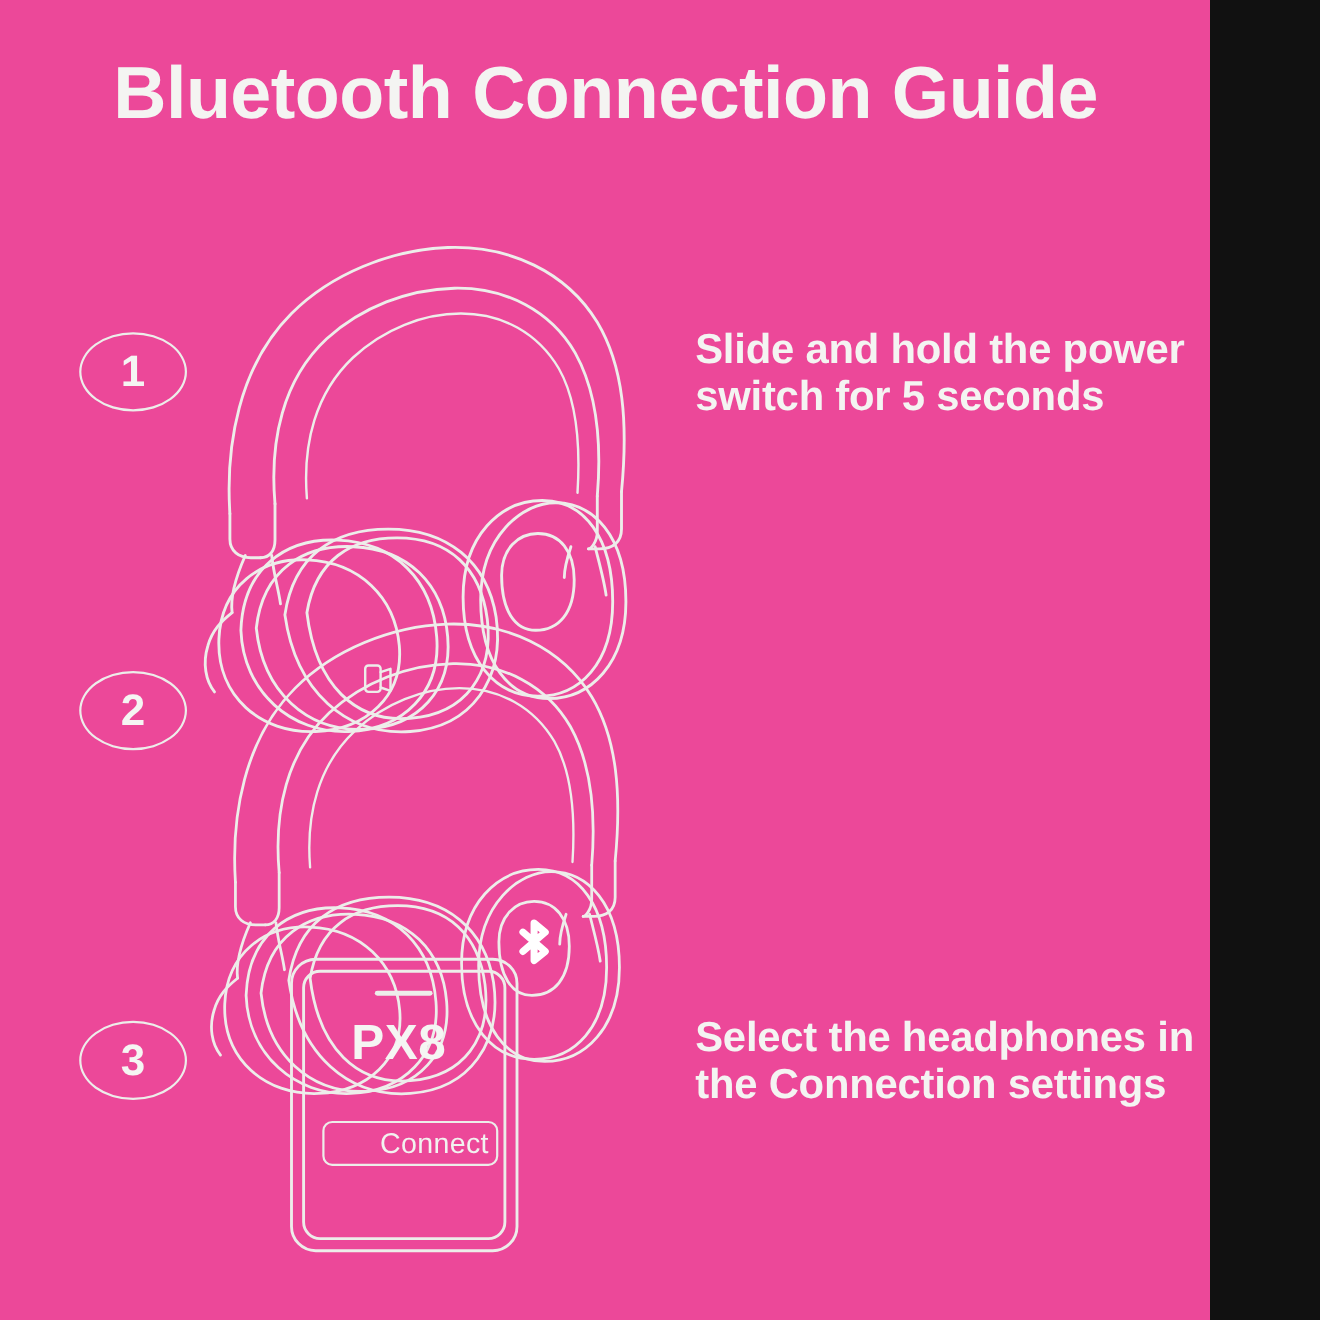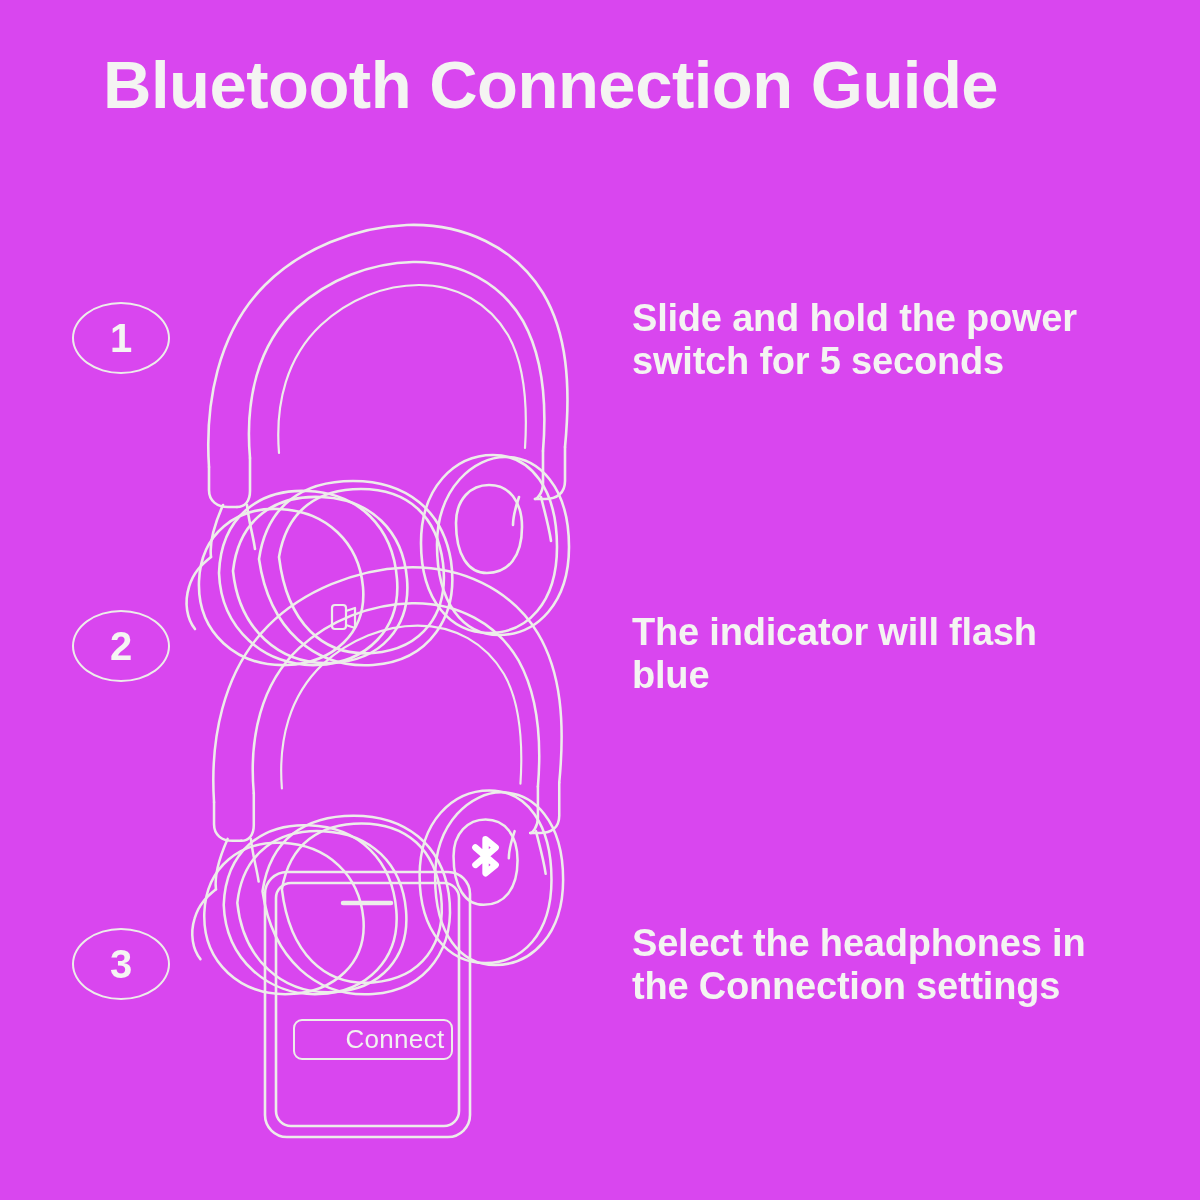--- a/index.html
+++ b/index.html
@@ -2,23 +2,23 @@
 <html><head>
 <meta charset="utf-8">
 <style>
   html, body {
     margin: 0;
     padding: 0;
     background: #111111;
   }
   #page {
     position: relative;
-    width: 1200px;
+    width: 1100px;
     height: 1200px;
-    background: #d946ef;
+    background: #ec4899;
     overflow: hidden;
     font-family: "Liberation Sans", sans-serif;
     -webkit-font-smoothing: antialiased;
   }
 
   
   #title {
     position: absolute;
     left: 103px;
     top: 48px;
@@ -218,36 +218,36 @@
 
         <path class="ln" d="M 84 354 C 92 300 128 276 178 276 C 232 276 268 306 276 356 C 284 412 254 456 198 460 C 140 464 94 424 84 354 Z"></path>
         <path class="ln" d="M 104 352 C 112 304 144 284 186 284 C 234 284 262 312 268 358 C 274 408 248 444 198 448 C 148 452 112 418 104 352 Z"></path>
         <path class="ln" d="M 58 366 C 64 312 102 290 146 292 C 196 294 228 326 232 374 C 236 422 206 456 156 458 C 104 460 64 424 58 366 Z"></path>
         <path class="ln" d="M 44 368 C 46 312 84 284 132 286 C 184 288 218 322 222 374 C 226 424 192 458 142 460 C 90 462 46 424 44 368 Z"></path>
         <path class="ln" d="M 24 376 C 26 328 62 302 104 304 C 152 306 184 338 188 382 C 192 428 158 458 112 460 C 62 462 22 428 24 376 Z"></path>
         <path class="ln" d="M 36 352 C 26 360 18 368 14 382 C 9 398 12 414 20 424"></path>
       </svg>
     </div>
 
-    <div class="step-text">The indicator will flash blue</div>
   </div>
 
   <div class="step-row" id="row-3">
 
     <div class="step-badge">
       <span class="num">3</span>
     </div>
 
     <div class="art">
       <svg width="225" height="285" viewBox="0 0 225 285">
         <rect class="ln" x="10" y="10" width="205" height="265" rx="22"></rect>
         <rect class="ln" x="21" y="21" width="183" height="243" rx="15"></rect>
         <path class="ln" d="M 88 41 L 136 41" style="stroke-width:4.5"></path>
       </svg>
 
+      <div class="phone-label">PX8</div>
 
       <div class="phone-btn">
         <span>Connect</span>
       </div>
     </div>
 
     <div class="step-text">Select the headphones in the Connection settings</div>
   </div>
 
 </div>

